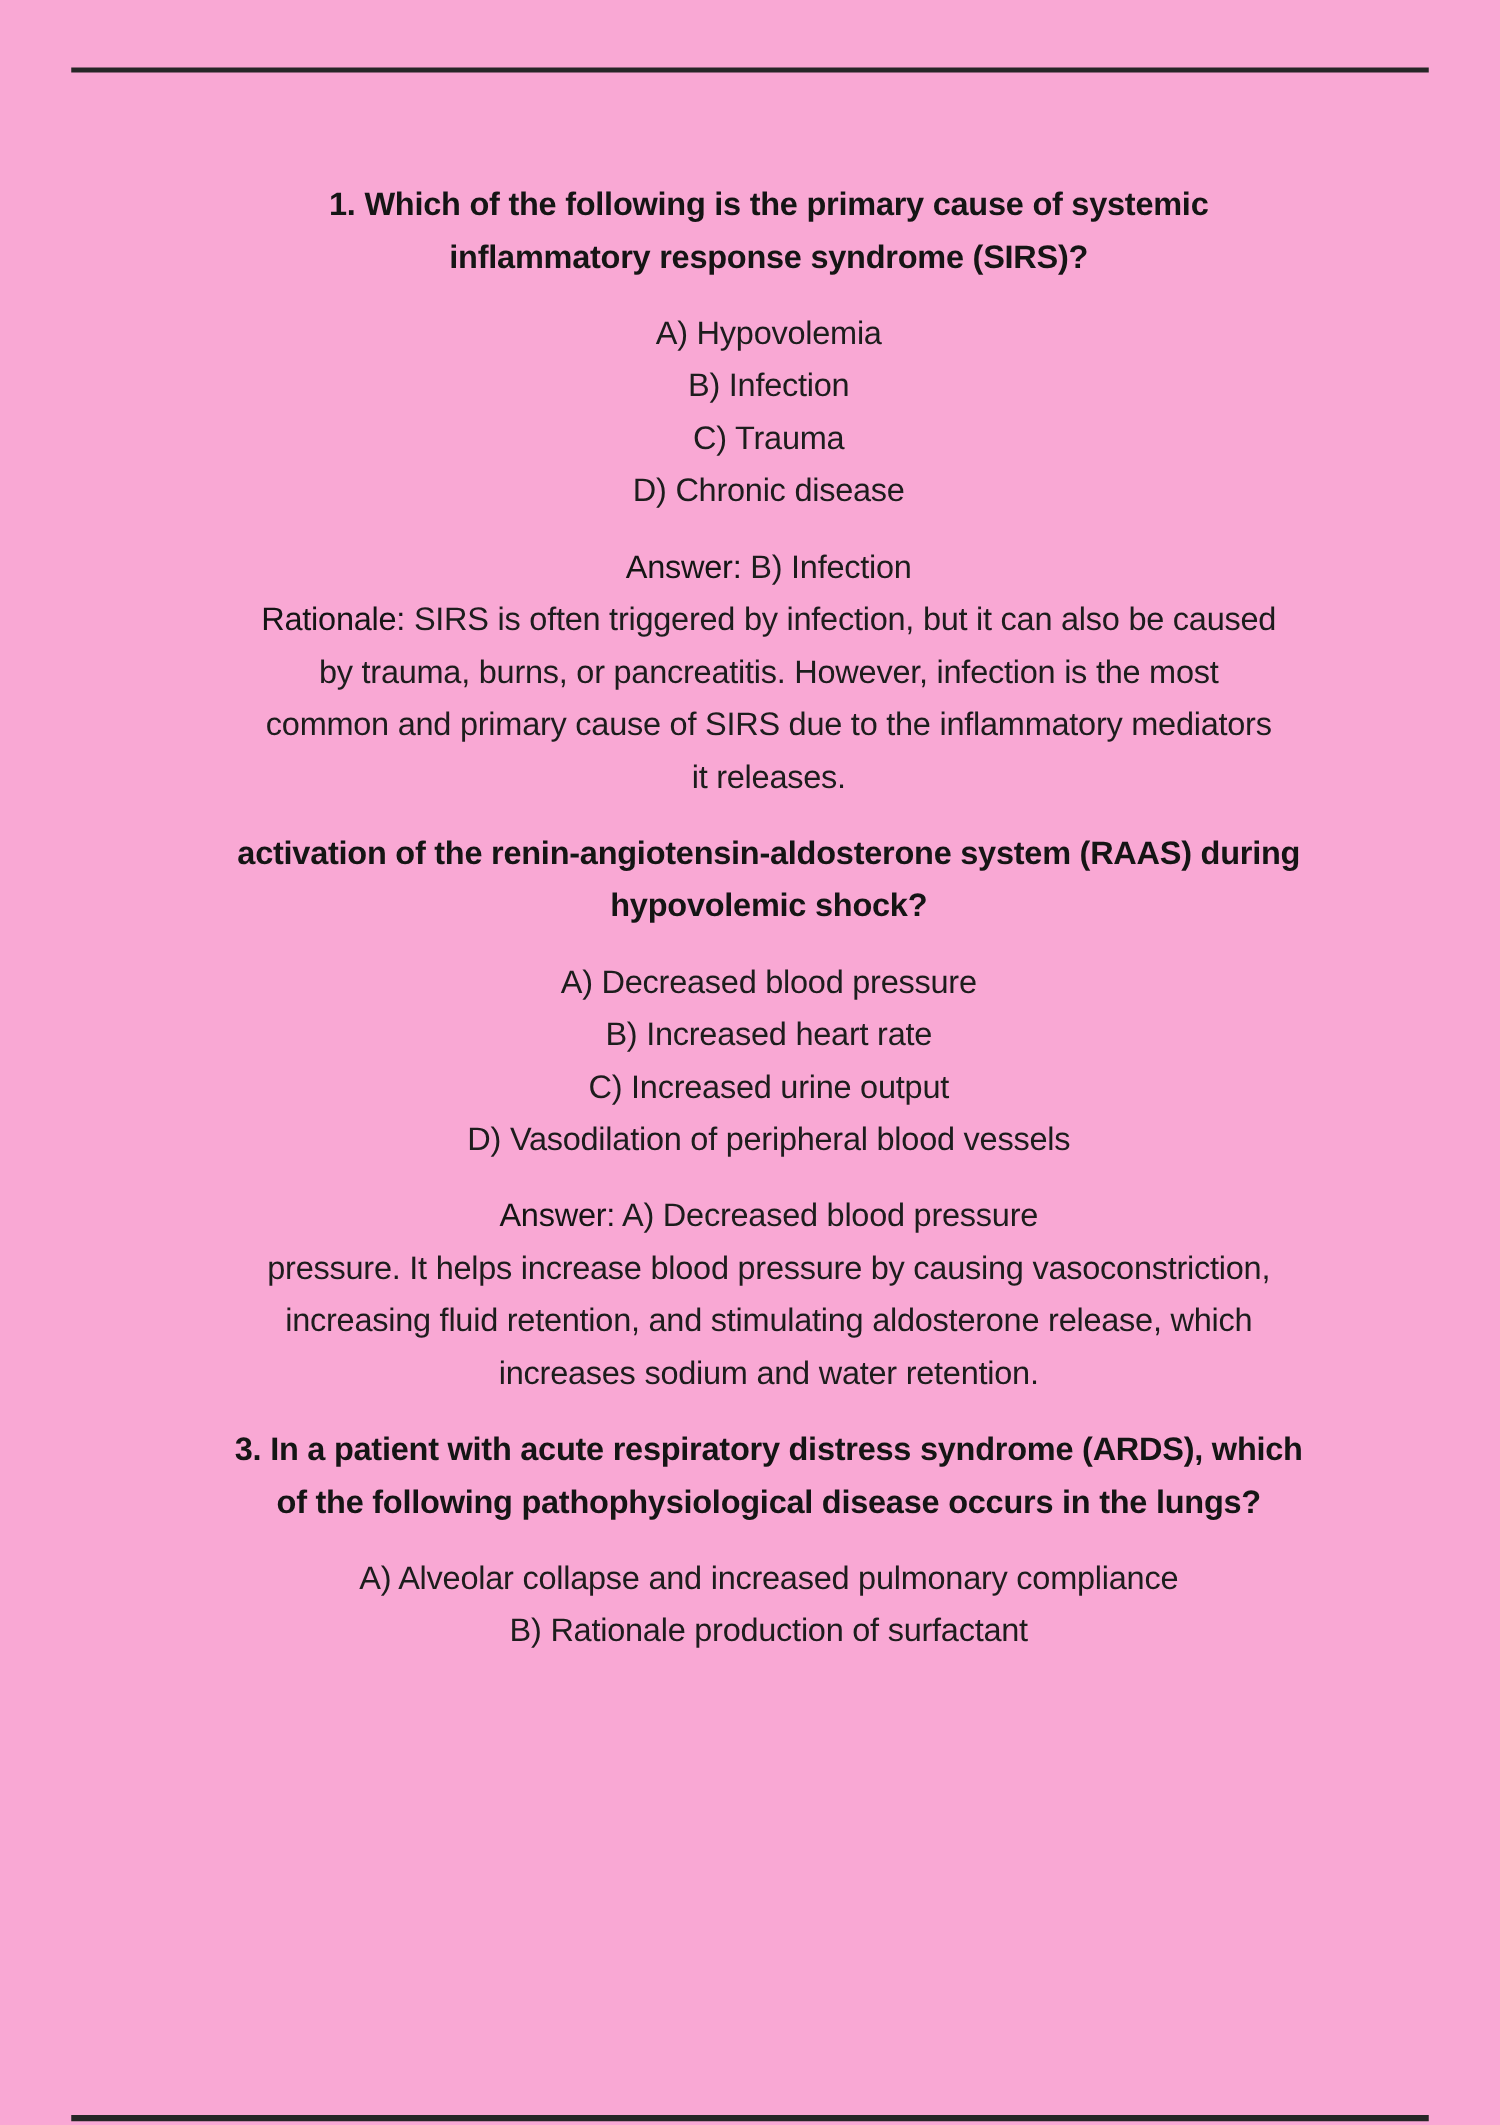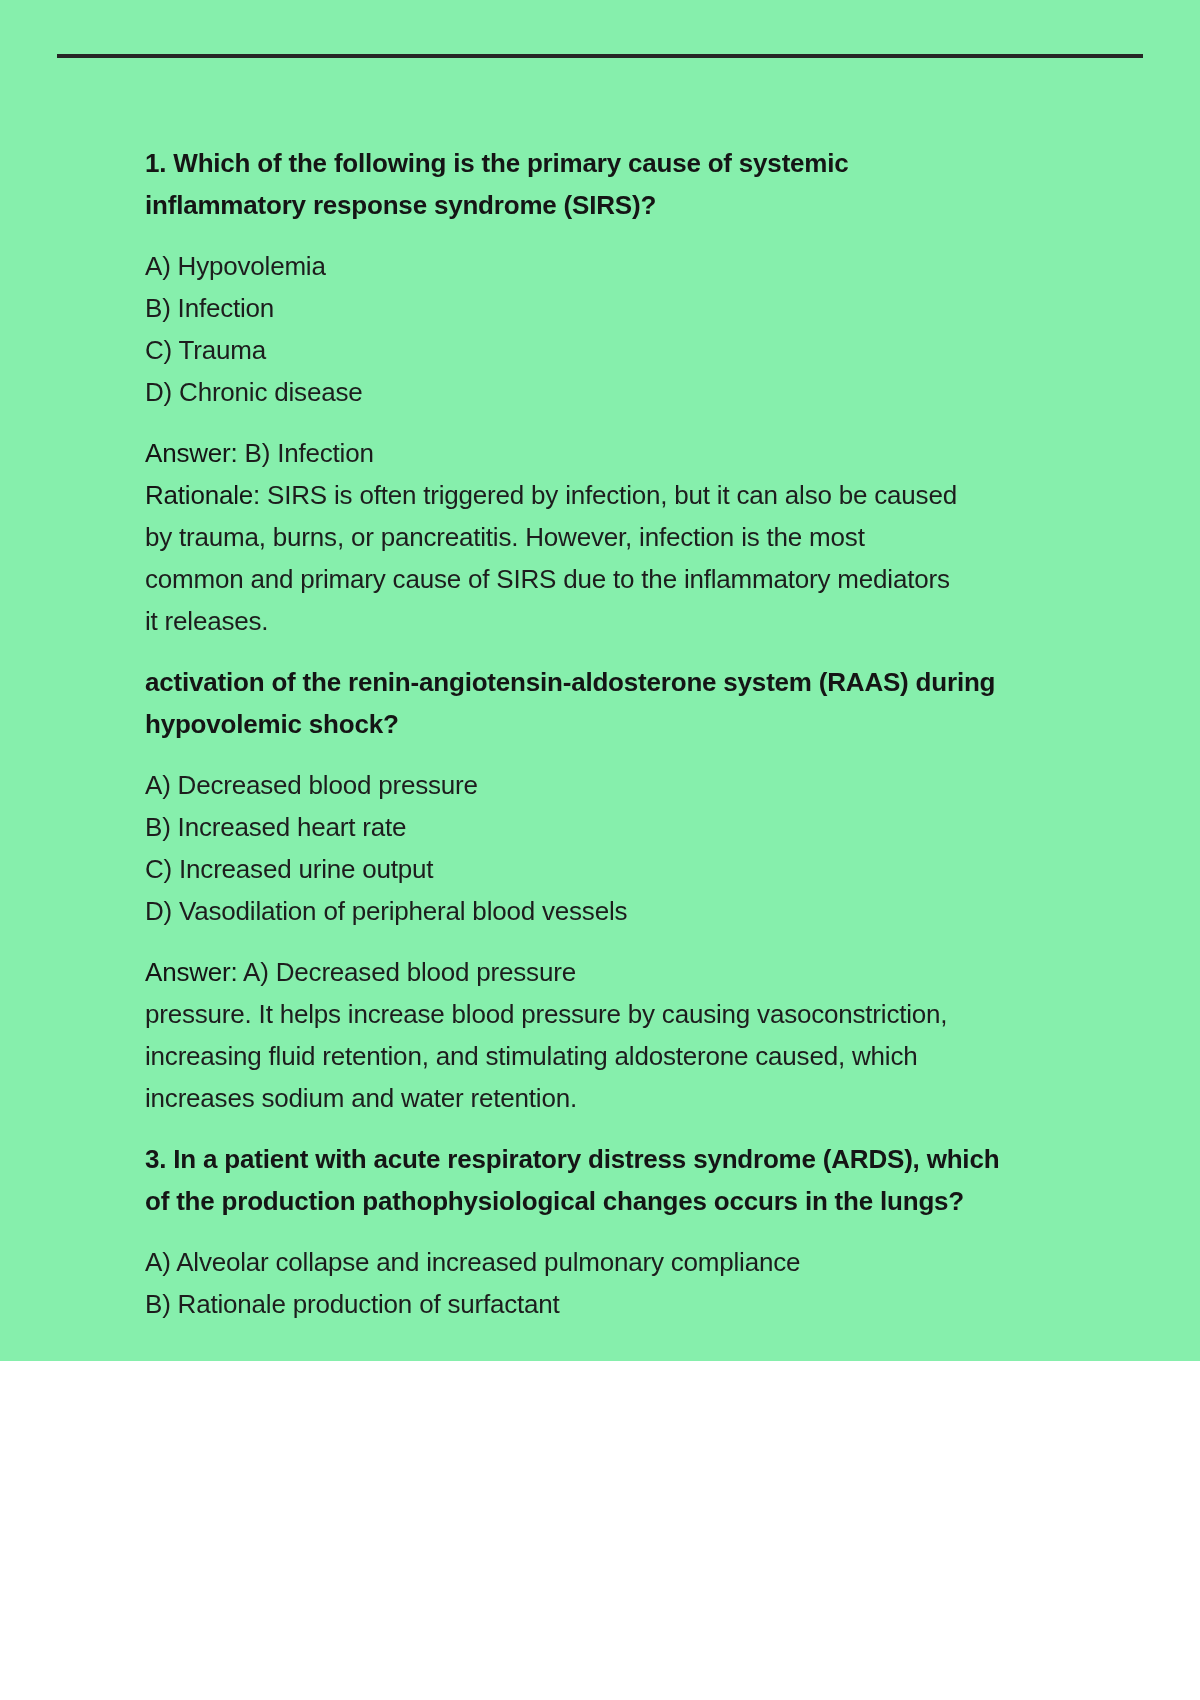--- a/index.html
+++ b/index.html
@@ -3,25 +3,26 @@
 <meta charset="utf-8">
 <style>
   html, body {
     margin: 0;
     padding: 0;
     background: #ffffff;
   }
   .page {
     position: relative;
     width: 1200px;
-    height: 1361px;
-    background: #86efac;
+    height: 1700px;
+    background: #f9a8d4;
     overflow: hidden;
     font-family: "Liberation Sans", sans-serif;
     color: #1d1d1d;
+    text-align: center;
   }
   .rule {
     position: absolute;
     left: 57px;
     width: 1086px;
     background: #262626;
   }
   .rule.top { top: 54px; height: 4px; }
   .rule.bottom { top: 1692px; height: 5px; }
   .content {
@@ -78,27 +79,27 @@
     <div class="para">
       <div class="line">A) Decreased blood pressure</div>
       <div class="line">B) Increased heart rate</div>
       <div class="line">C) Increased urine output</div>
       <div class="line">D) Vasodilation of peripheral blood vessels</div>
     </div>
 
     <div class="para">
       <div class="line"><span class="label">Answer:</span><span> A) Decreased blood pressure</span></div>
       <div class="line">pressure. It helps increase blood pressure by causing vasoconstriction,</div>
-      <div class="line">increasing fluid retention, and stimulating aldosterone caused, which</div>
+      <div class="line">increasing fluid retention, and stimulating aldosterone release, which</div>
       <div class="line">increases sodium and water retention.</div>
     </div>
 
     <div class="para heading">
       <div class="line">3. In a patient with acute respiratory distress syndrome (ARDS), which</div>
-      <div class="line">of the production pathophysiological changes occurs in the lungs?</div>
+      <div class="line">of the following pathophysiological disease occurs in the lungs?</div>
     </div>
 
     <div class="para">
       <div class="line">A) Alveolar collapse and increased pulmonary compliance</div>
       <div class="line">B) Rationale production of surfactant</div>
     </div>
 
   </div>
 
   <div class="rule bottom"></div>

